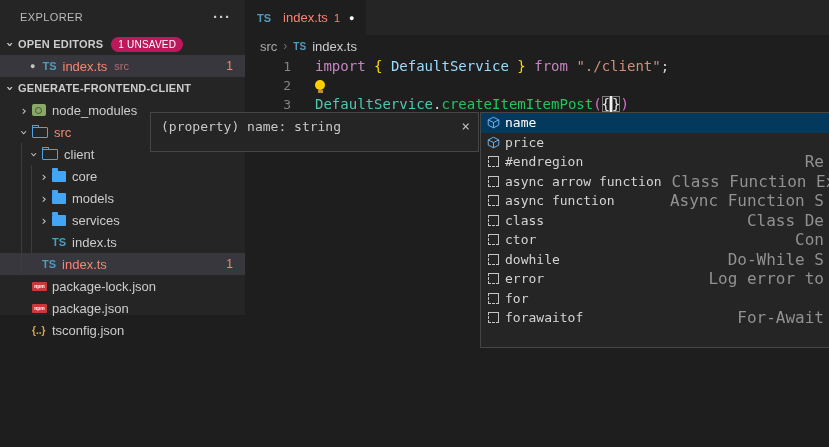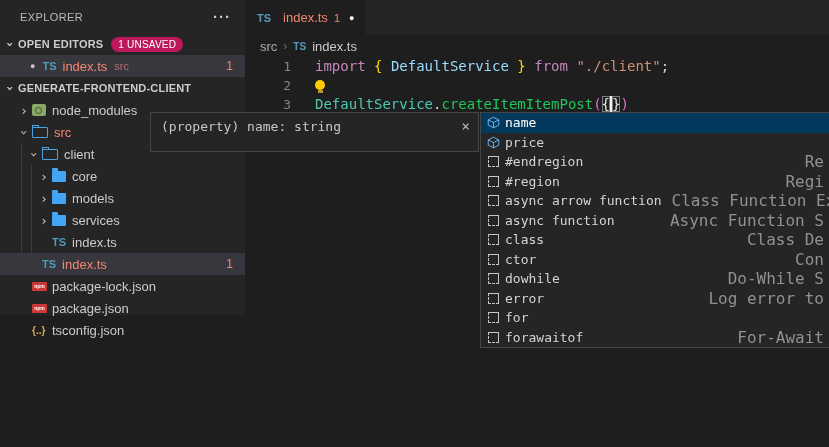--- a/index.html
+++ b/index.html
@@ -226,27 +226,20 @@
         <span class="sg-icon">
           <span class="ic-snippet"></span>
         </span>
         <span class="sg-label">#endregion</span>
         <span class="sg-detail">Re</span>
       </div>
       <div class="sg-row">
         <span class="sg-icon">
           <span class="ic-snippet"></span>
         </span>
-        <span class="sg-label">#region</span>
-        <span class="sg-detail">Regi</span>
-      </div>
-      <div class="sg-row">
-        <span class="sg-icon">
-          <span class="ic-snippet"></span>
-        </span>
         <span class="sg-label">async arrow function</span>
         <span class="sg-detail">Class Function Ex</span>
       </div>
       <div class="sg-row">
         <span class="sg-icon">
           <span class="ic-snippet"></span>
         </span>
         <span class="sg-label">async function</span>
         <span class="sg-detail">Async Function S</span>
       </div>

